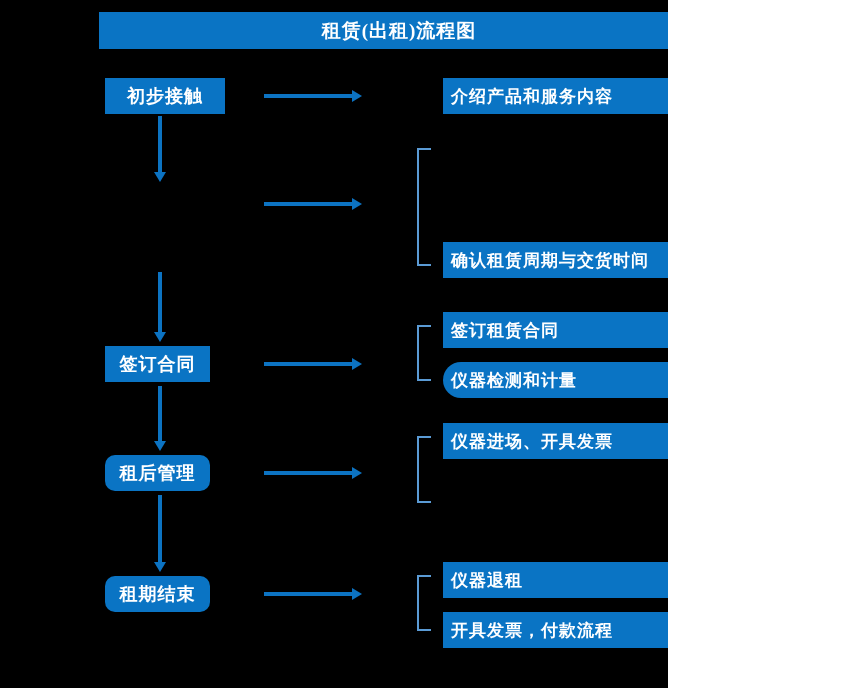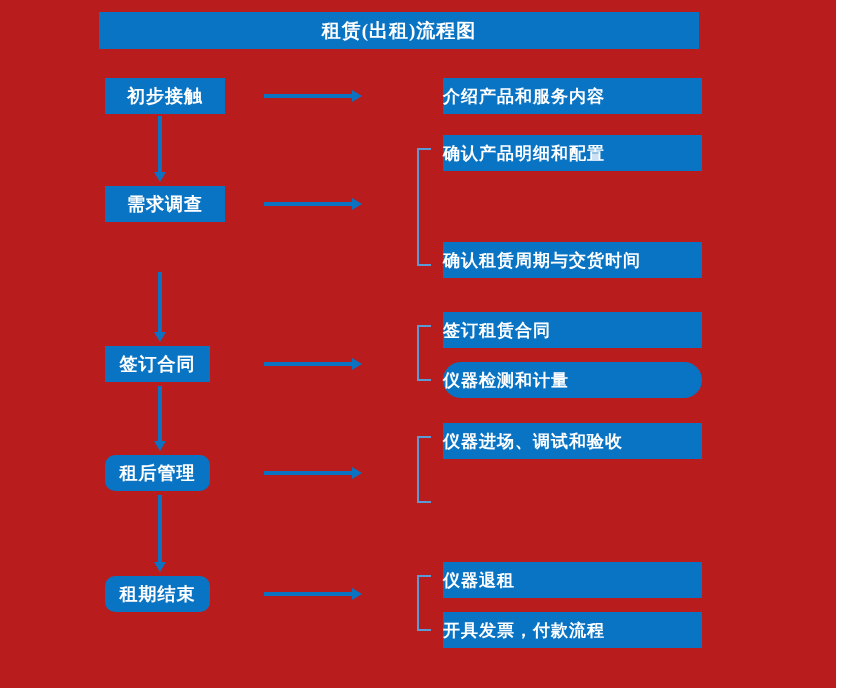--- a/index.html
+++ b/index.html
@@ -5,23 +5,23 @@
   html, body {
     margin: 0;
     padding: 0;
     background: #ffffff;
   }
   body {
     font-family: "Liberation Serif", "DejaVu Serif", serif;
   }
   #canvas {
     position: relative;
-    width: 836px;
+    width: 668px;
     height: 688px;
-    background: #b91c1c;
+    background: #000000;
     overflow: hidden;
   }
 
   
   .title-bar {
     position: absolute;
     left: 99px;
     top: 12px;
     width: 600px;
     height: 37px;
@@ -52,21 +52,21 @@
   
   .detail-box {
     position: absolute;
     background: #0A74C4;
     color: #ffffff;
     font-size: 17px;
     font-weight: bold;
     display: flex;
     align-items: center;
     justify-content: flex-start;
-    padding-left: 0;
+    padding-left: 8px;
     box-sizing: border-box;
     letter-spacing: 1px;
     height: 36px;
     left: 443px;
     width: 259px;
   }
 
   
   .h-arrow {
     position: absolute;
@@ -124,21 +124,20 @@
 </style>
 </head>
 <body>
 
 <div id="canvas">
 
   <div class="title-bar">租赁(出租)流程图</div>
 
   <div class="stage-box" style="left:105px; top:78px; width:120px;">初步接触</div>
 
-  <div class="stage-box" style="left:105px; top:186px; width:120px;">需求调查</div>
 
   <div class="stage-box" style="left:105px; top:346px; width:105px;">签订合同</div>
 
   <div class="stage-box" style="left:105px; top:455px; width:105px;border-radius:10px;">租后管理</div>
 
   <div class="stage-box" style="left:105px; top:576px; width:105px;border-radius:10px;">租期结束</div>
 
   <div class="v-arrow" style="left:154px; top:116px; height:66px;">
     <div class="shaft" style="height:56px;"></div>
     <div class="head" style="top:56px;"></div>
@@ -187,29 +186,28 @@
   <div class="bracket" style="left:417px; top:148px; height:118px;"></div>
 
   <div class="bracket" style="left:417px; top:325px; height:56px;"></div>
 
   <div class="bracket" style="left:417px; top:436px; height:67px;"></div>
 
   <div class="bracket" style="left:417px; top:575px; height:56px;"></div>
 
   <div class="detail-box" style="top:78px;">介绍产品和服务内容</div>
 
-  <div class="detail-box" style="top:135px;">确认产品明细和配置</div>
 
 
   <div class="detail-box" style="top:312px;">签订租赁合同</div>
 
   <div class="detail-box" style="top:242px;">确认租赁周期与交货时间</div>
 
   <div class="detail-box" style="top:362px;border-radius:18px;">仪器检测和计量</div>
 
-  <div class="detail-box" style="top:423px;">仪器进场、调试和验收</div>
+  <div class="detail-box" style="top:423px;">仪器进场、开具发票</div>
 
 
   <div class="detail-box" style="top:612px;">开具发票，付款流程</div>
 
   <div class="detail-box" style="top:562px;">仪器退租</div>
 
 </div>
 
 </body></html>

